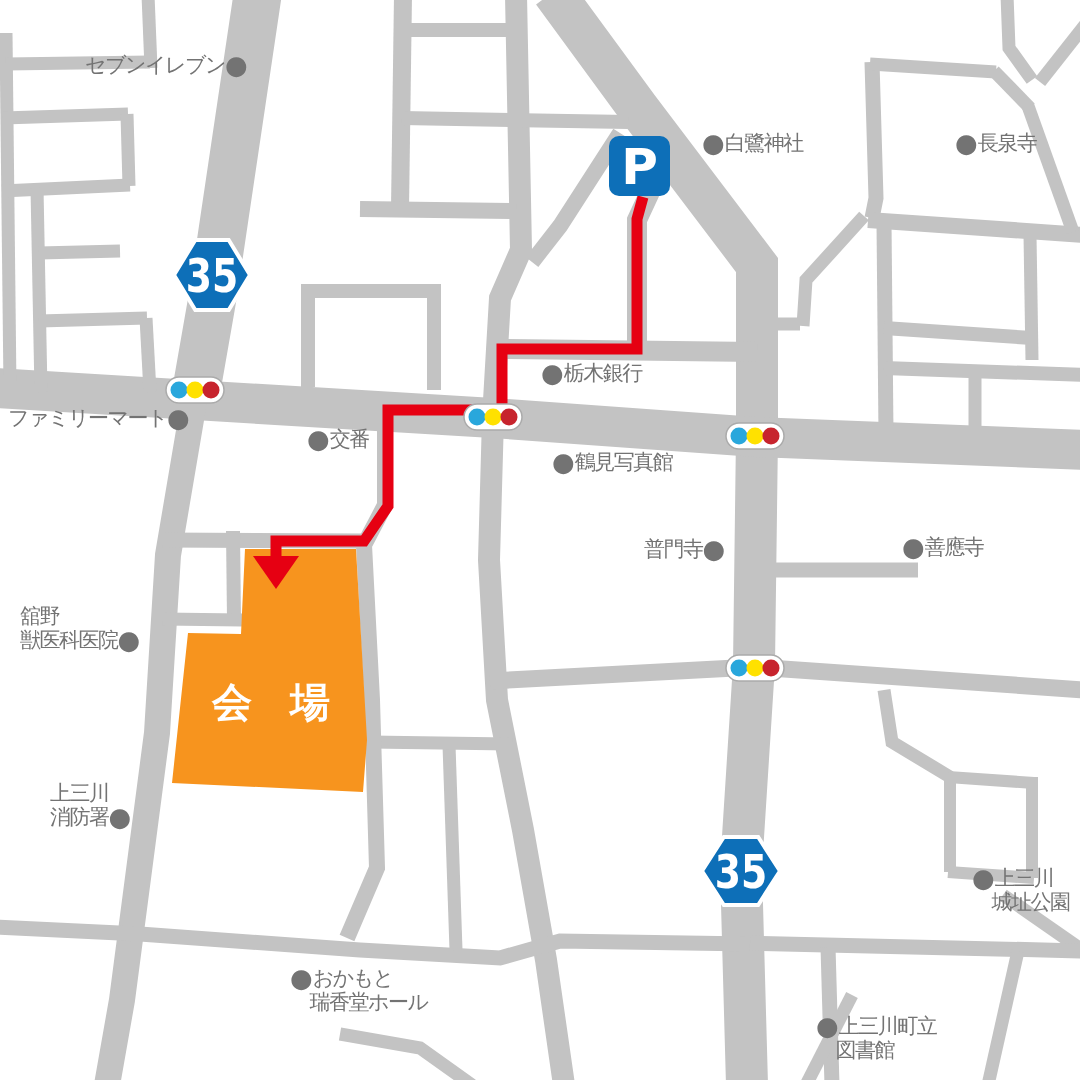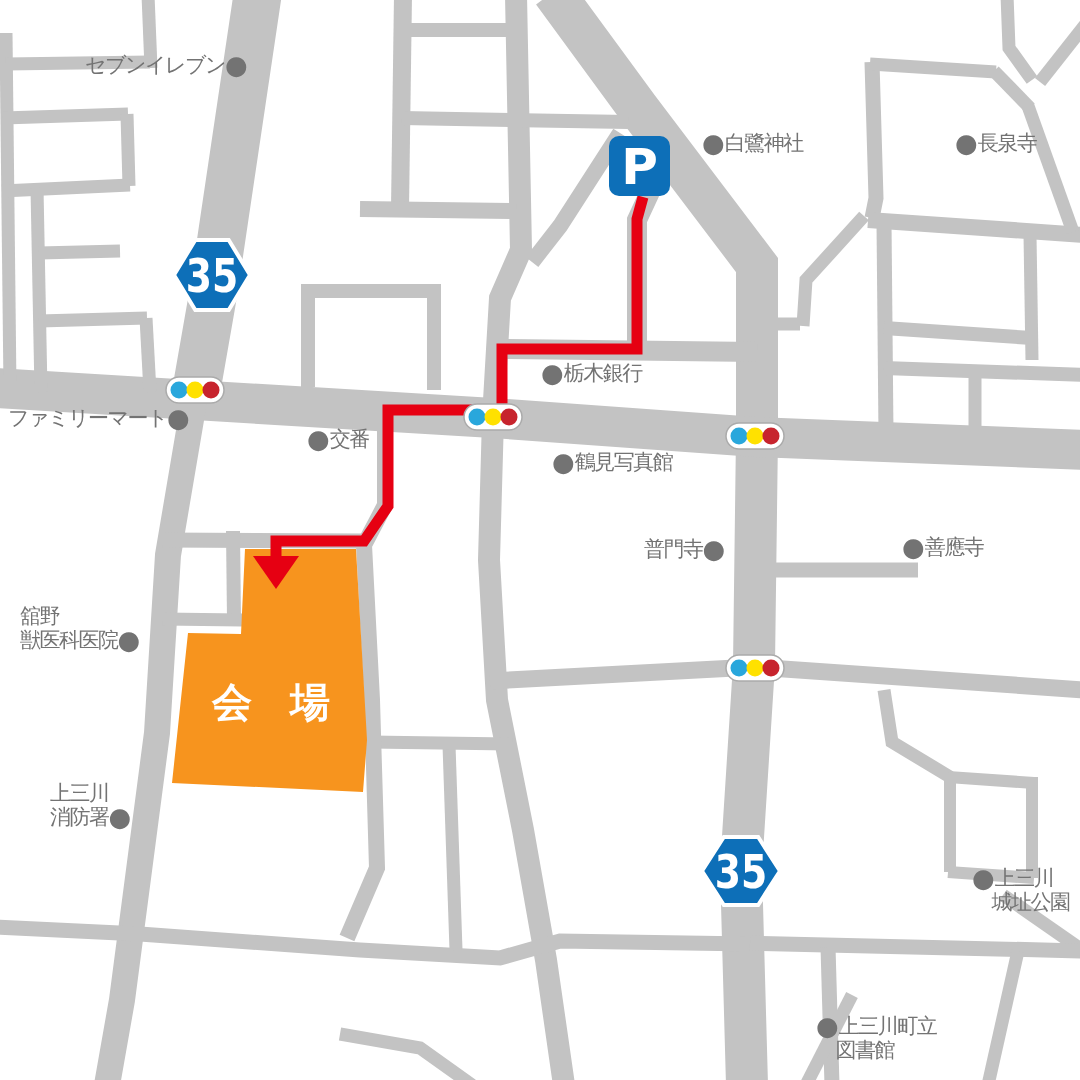--- a/index.html
+++ b/index.html
@@ -125,15 +125,16 @@
       <div class="map-label" style="left: 955px; top: 131px;"><div><span class="dot">●</span>長泉寺</div></div>
       <div class="map-label" style="left: 509px; top: 361px; margin-left: 32px;"><div><span class="dot">●</span>栃木銀行</div></div>
       <div class="map-label" style="left: 8px; top: 406px;"><div>ファミリーマート<span class="dot">●</span></div></div>
       <div class="map-label" style="left: 307px; top: 427px;"><div><span class="dot">●</span>交番</div></div>
       <div class="map-label" style="left: 512px; top: 450px; margin-left: 40px;"><div><span class="dot">●</span>鶴見写真館</div></div>
       <div class="map-label" style="left: 644px; top: 537px;"><div>普門寺<span class="dot">●</span></div></div>
       <div class="map-label" style="left: 902px; top: 535px;"><div><span class="dot">●</span>善應寺</div></div>
       <div class="map-label" style="left: 20px; top: 604px;"><div>舘野</div><div>獣医科医院<span class="dot">●</span></div></div>
       <div class="map-label" style="left: 50px; top: 781px;"><div>上三川</div><div>消防署<span class="dot">●</span></div></div>
       <div class="map-label" style="left: 972px; top: 826px; margin-top: 40px;"><div><span class="dot">●</span>上三川</div><div>　城址公園</div></div>
+      <div class="map-label" style="left: 290px; top: 966px;"><div><span class="dot">●</span>おかもと</div><div>　瑞香堂ホール</div></div>
       <div class="map-label" style="left: 816px; top: 1014px;"><div><span class="dot">●</span>上三川町立</div><div>　図書館</div></div>
     </div>
 </div>
 
 </body></html>

